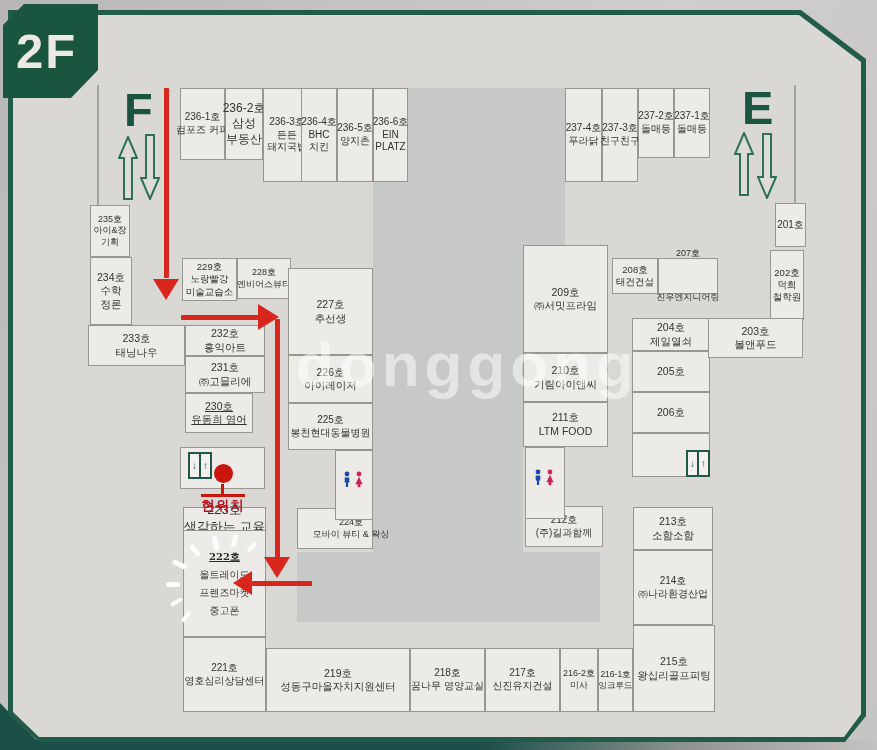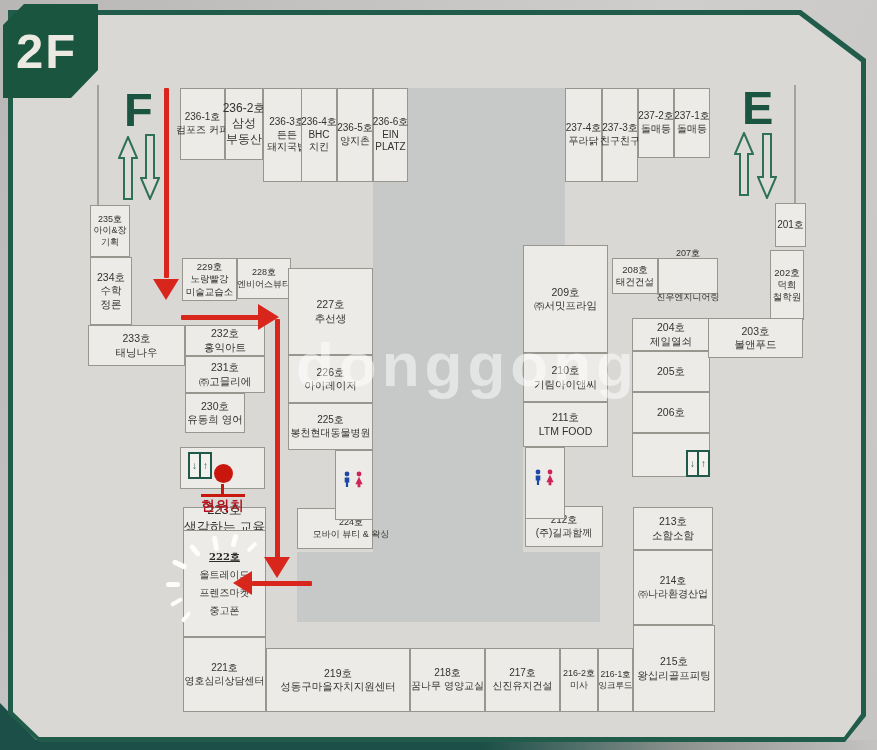--- a/index.html
+++ b/index.html
@@ -152,21 +152,21 @@
       <div class="l1">엔비어스뷰티</div>
     </div>
     <div class="room" style="left: 185px; top: 325px; width: 80px; height: 31px; font-size: 10.5px;">
       <div class="l0">232호</div>
       <div class="l1">홍익아트</div>
     </div>
     <div class="room" style="left: 185px; top: 356px; width: 80px; height: 37px; font-size: 10.5px;">
       <div class="l0">231호</div>
       <div class="l1">㈜고믈리에</div>
     </div>
-    <div class="room" style="left: 185px; top: 393px; width: 60px; height: 40px; font-size: 10.5px;">
+    <div class="room" style="left: 185px; top: 393px; width: 68px; height: 40px; font-size: 10.5px; text-decoration: underline;">
       <div class="l0">230호</div>
       <div class="l1">유동희 영어</div>
     </div>
     <div class="room" style="left: 183px; top: 507px; width: 83px; height: 24px; font-size: 13px;">
       <div class="l0">223호</div>
       <div class="l1">생각하는 교육</div>
     </div>
     <div class="room hand" style="left: 183px; top: 530px; width: 83px; height: 107px; font-size: 10px;">
       <div class="l0">222호</div>
       <div class="l1">올트레이드</div>

